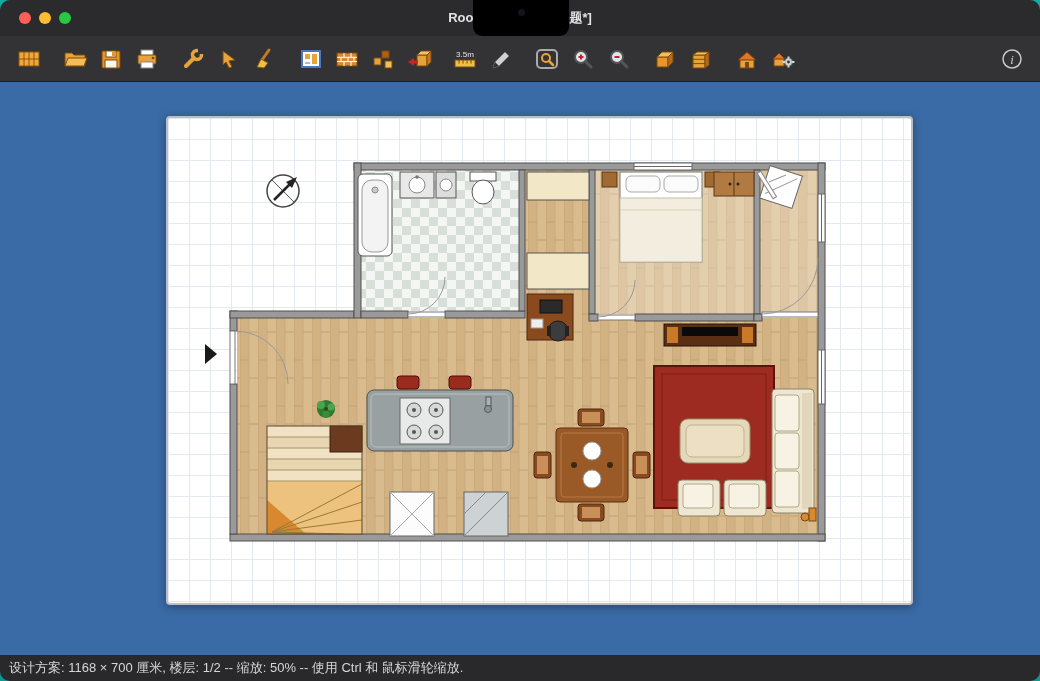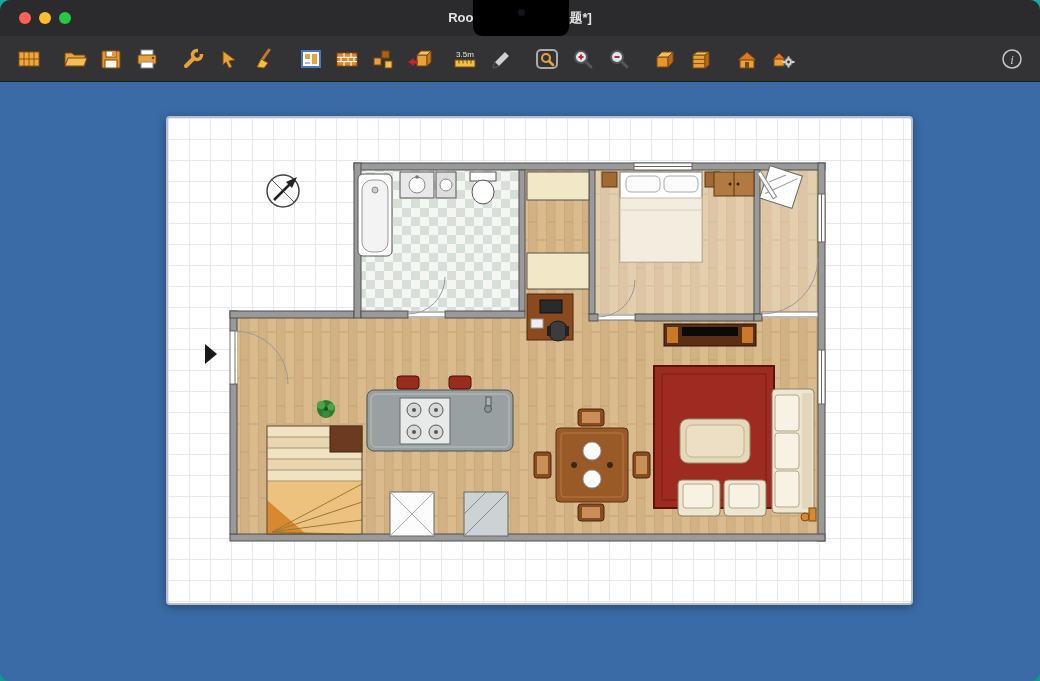--- a/index.html
+++ b/index.html
@@ -544,15 +544,18 @@
             <line x1="103" y1="61" x2="127" y2="85" stroke="#555555"></line>
             <line x1="106" y1="82" x2="124" y2="64" stroke="#222222" stroke-width="2.5"></line>
             <path d="M129 59 L118 64 L124 70 Z" fill="#222222"></path>
           </g>
 
           <path d="M37 226 L49 236 L37 246 Z" fill="#1a1a1a"></path>
         </svg>
       </div>
     </div>
 
+    <div class="statusbar">
+      <span>设计方案: 1168 × 700 厘米, 楼层: 1/2 -- 缩放: 50% -- 使用 Ctrl 和 鼠标滑轮缩放.</span>
+    </div>
 
   </div>
 </div>
 
 </body></html>

